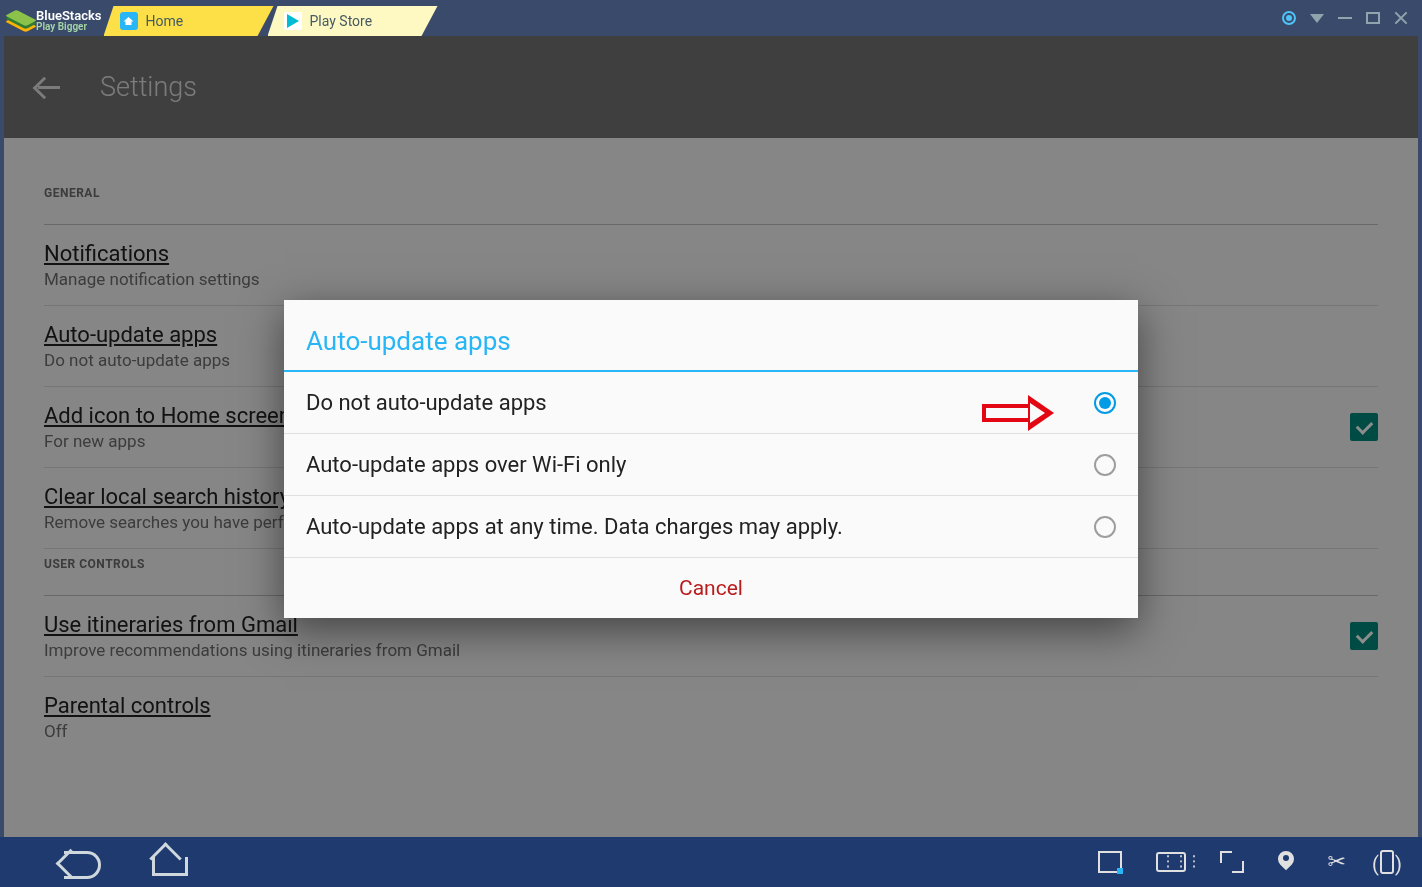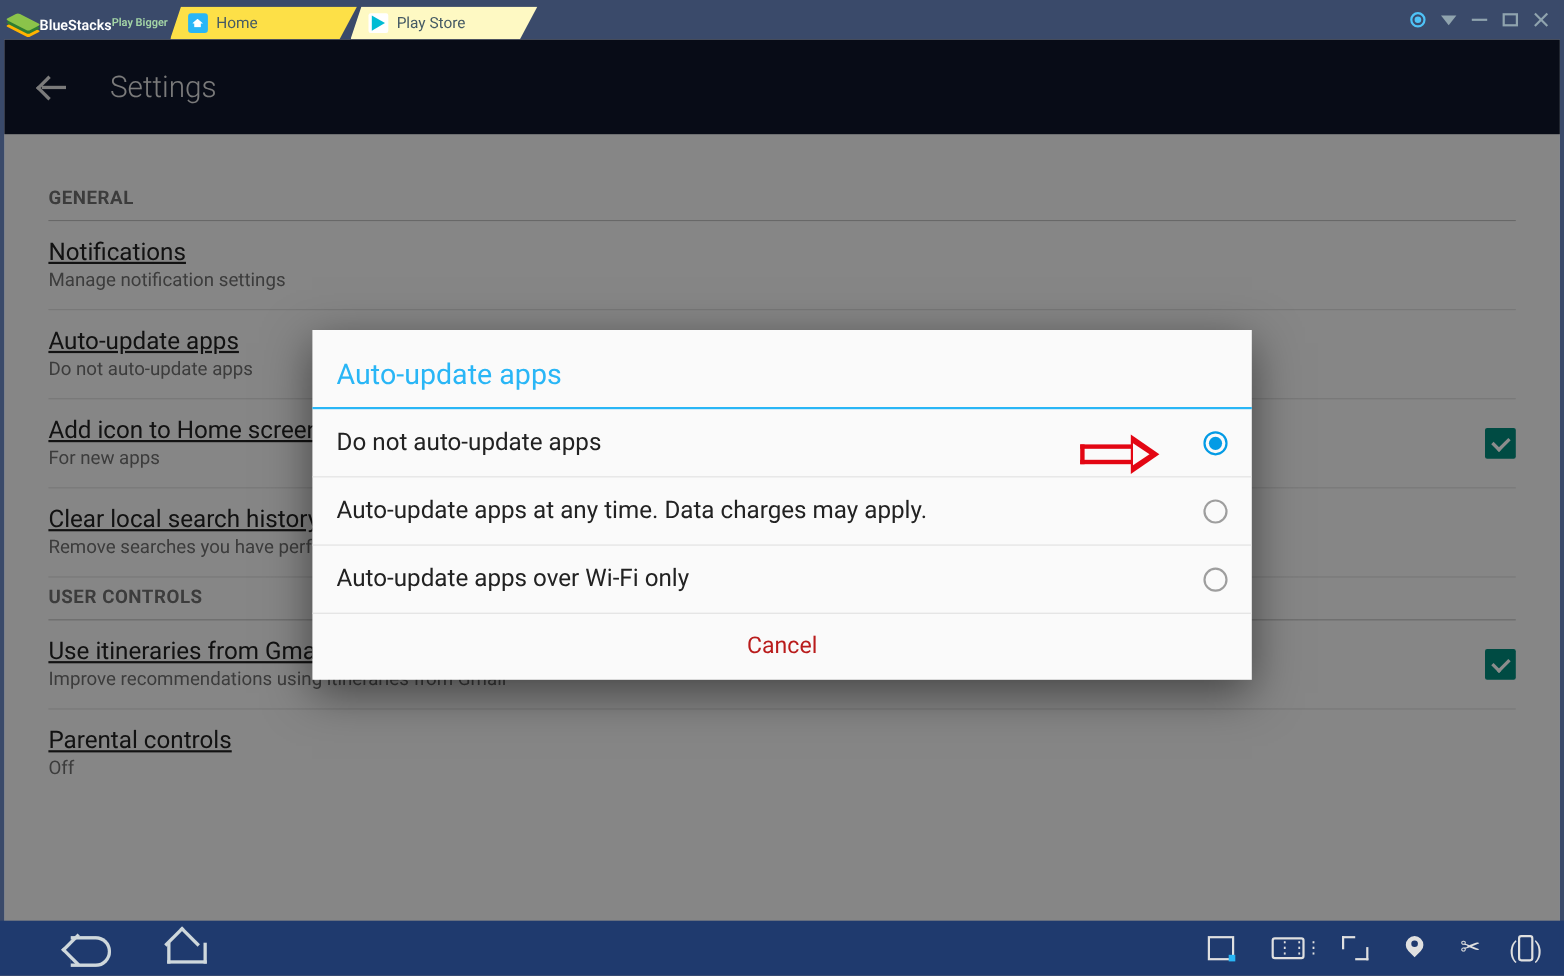--- a/index.html
+++ b/index.html
@@ -26,21 +26,21 @@
     position: relative; width: 22px; height: 18px;
   }
   .bs-logo .stack .layer {
     position: absolute; left: 50%; width: 22px; height: 12px;
     transform: translateX(-50%) rotate(45deg) skew(-18deg,-18deg);
     border-radius: 2px;
   }
   .bs-logo .stack .l1 { background:#ffb300; top:6px; }
   .bs-logo .stack .l2 { background:#2e7d32; top:3px; }
   .bs-logo .stack .l3 { background:#8bc34a; top:0; }
-  .bs-logo .txt { display:flex; flex-direction:row; line-height:1; }
+  .bs-logo .txt { display:flex; flex-direction:column; line-height:1; }
   .bs-logo .txt .t1 { font-size:13px; }
   .bs-logo .txt .t2 { font-size:10px; color:#a5d6a7; }
   .bs-tab {
     height: 30px;
     display:flex; align-items:center; gap:8px;
     padding: 0 26px 0 16px;
     background:#fde047;
     color:#455a64; font-size:14px;
     clip-path: polygon(10px 0, 100% 0, calc(100% - 16px) 100%, 0 100%);
     margin-left: -6px;
@@ -76,41 +76,41 @@
   .max { width:14px; height:12px; border:2px solid #90a4ae; }
   .close { position:relative; width:14px; height:14px; }
   .close::before,.close::after{ content:""; position:absolute; left:6px; top:-1px; width:2px; height:16px; background:#90a4ae; }
   .close::before{ transform:rotate(45deg);} .close::after{ transform:rotate(-45deg);}
   
   .app-area {
     position:absolute; left:4px; right:4px; top:36px; bottom:46px;
     background:#f5f5f5;
   }
   .app-header {
-    height:86px; background:#0f172a; color:#e0e0e0;
+    height:102px; background:#737373; color:#e0e0e0;
     display:flex; align-items:center; gap:36px; padding-left:32px;
     font-size:27px; font-weight:300;
   }
   .back-arrow { position:relative; width:28px; height:20px; }
   .back-arrow::before{
     content:""; position:absolute; left:0; top:3px; width:13px; height:13px;
     border-left:3px solid #e0e0e0; border-bottom:3px solid #e0e0e0;
     transform:rotate(45deg);
   }
   .back-arrow::after{
     content:""; position:absolute; left:2px; top:9px; width:22px; height:3px; background:#e0e0e0;
   }
   .settings-body {
     padding: 48px 40px 0 40px;
     height: calc(100% - 86px);
     overflow:hidden;
   }
   .section-hdr {
-    color:#6d6d6d; font-weight:700; font-size:17px; letter-spacing:.5px;
-    border-bottom:1px solid #bdbdbd; padding-bottom:10px; margin-bottom:0;
+    color:#6d6d6d; font-weight:700; font-size:12px; letter-spacing:.5px;
+    border-bottom:1px solid #bdbdbd; padding-bottom:24px; margin-bottom:0;
   }
   .setting-row {
     padding: 16px 0 16px 0;
     border-bottom:1px solid #d7d7d7;
     display:flex; align-items:center;
   }
   .setting-row .txt { flex:1; }
   .setting-row .title { font-size:22px; color:#222;text-decoration:underline; }
   .setting-row .sub   { font-size:17px; color:#6d6d6d; margin-top:3px; }
   .chk {
@@ -306,25 +306,25 @@
   <div class="scrim"></div>
 
   <div class="dialog">
     <div class="dialog-title">Auto-update apps</div>
 
     <div class="dialog-opt">
       <span>Do not auto-update apps</span>
       <span class="radio sel"></span>
     </div>
     <div class="dialog-opt">
+      <span>Auto-update apps over Wi-Fi only</span>
+      <span class="radio"></span>
+    </div>
+    <div class="dialog-opt">
       <span>Auto-update apps at any time. Data charges may apply.</span>
-      <span class="radio"></span>
-    </div>
-    <div class="dialog-opt">
-      <span>Auto-update apps over Wi-Fi only</span>
       <span class="radio"></span>
     </div>
     <div class="dialog-cancel">Cancel</div>
 
     <div class="red-arrow" style="left:698px; top:104px;">
       <div class="shaft"></div>
       <div class="head"></div>
     </div>
   </div>
 </div>

